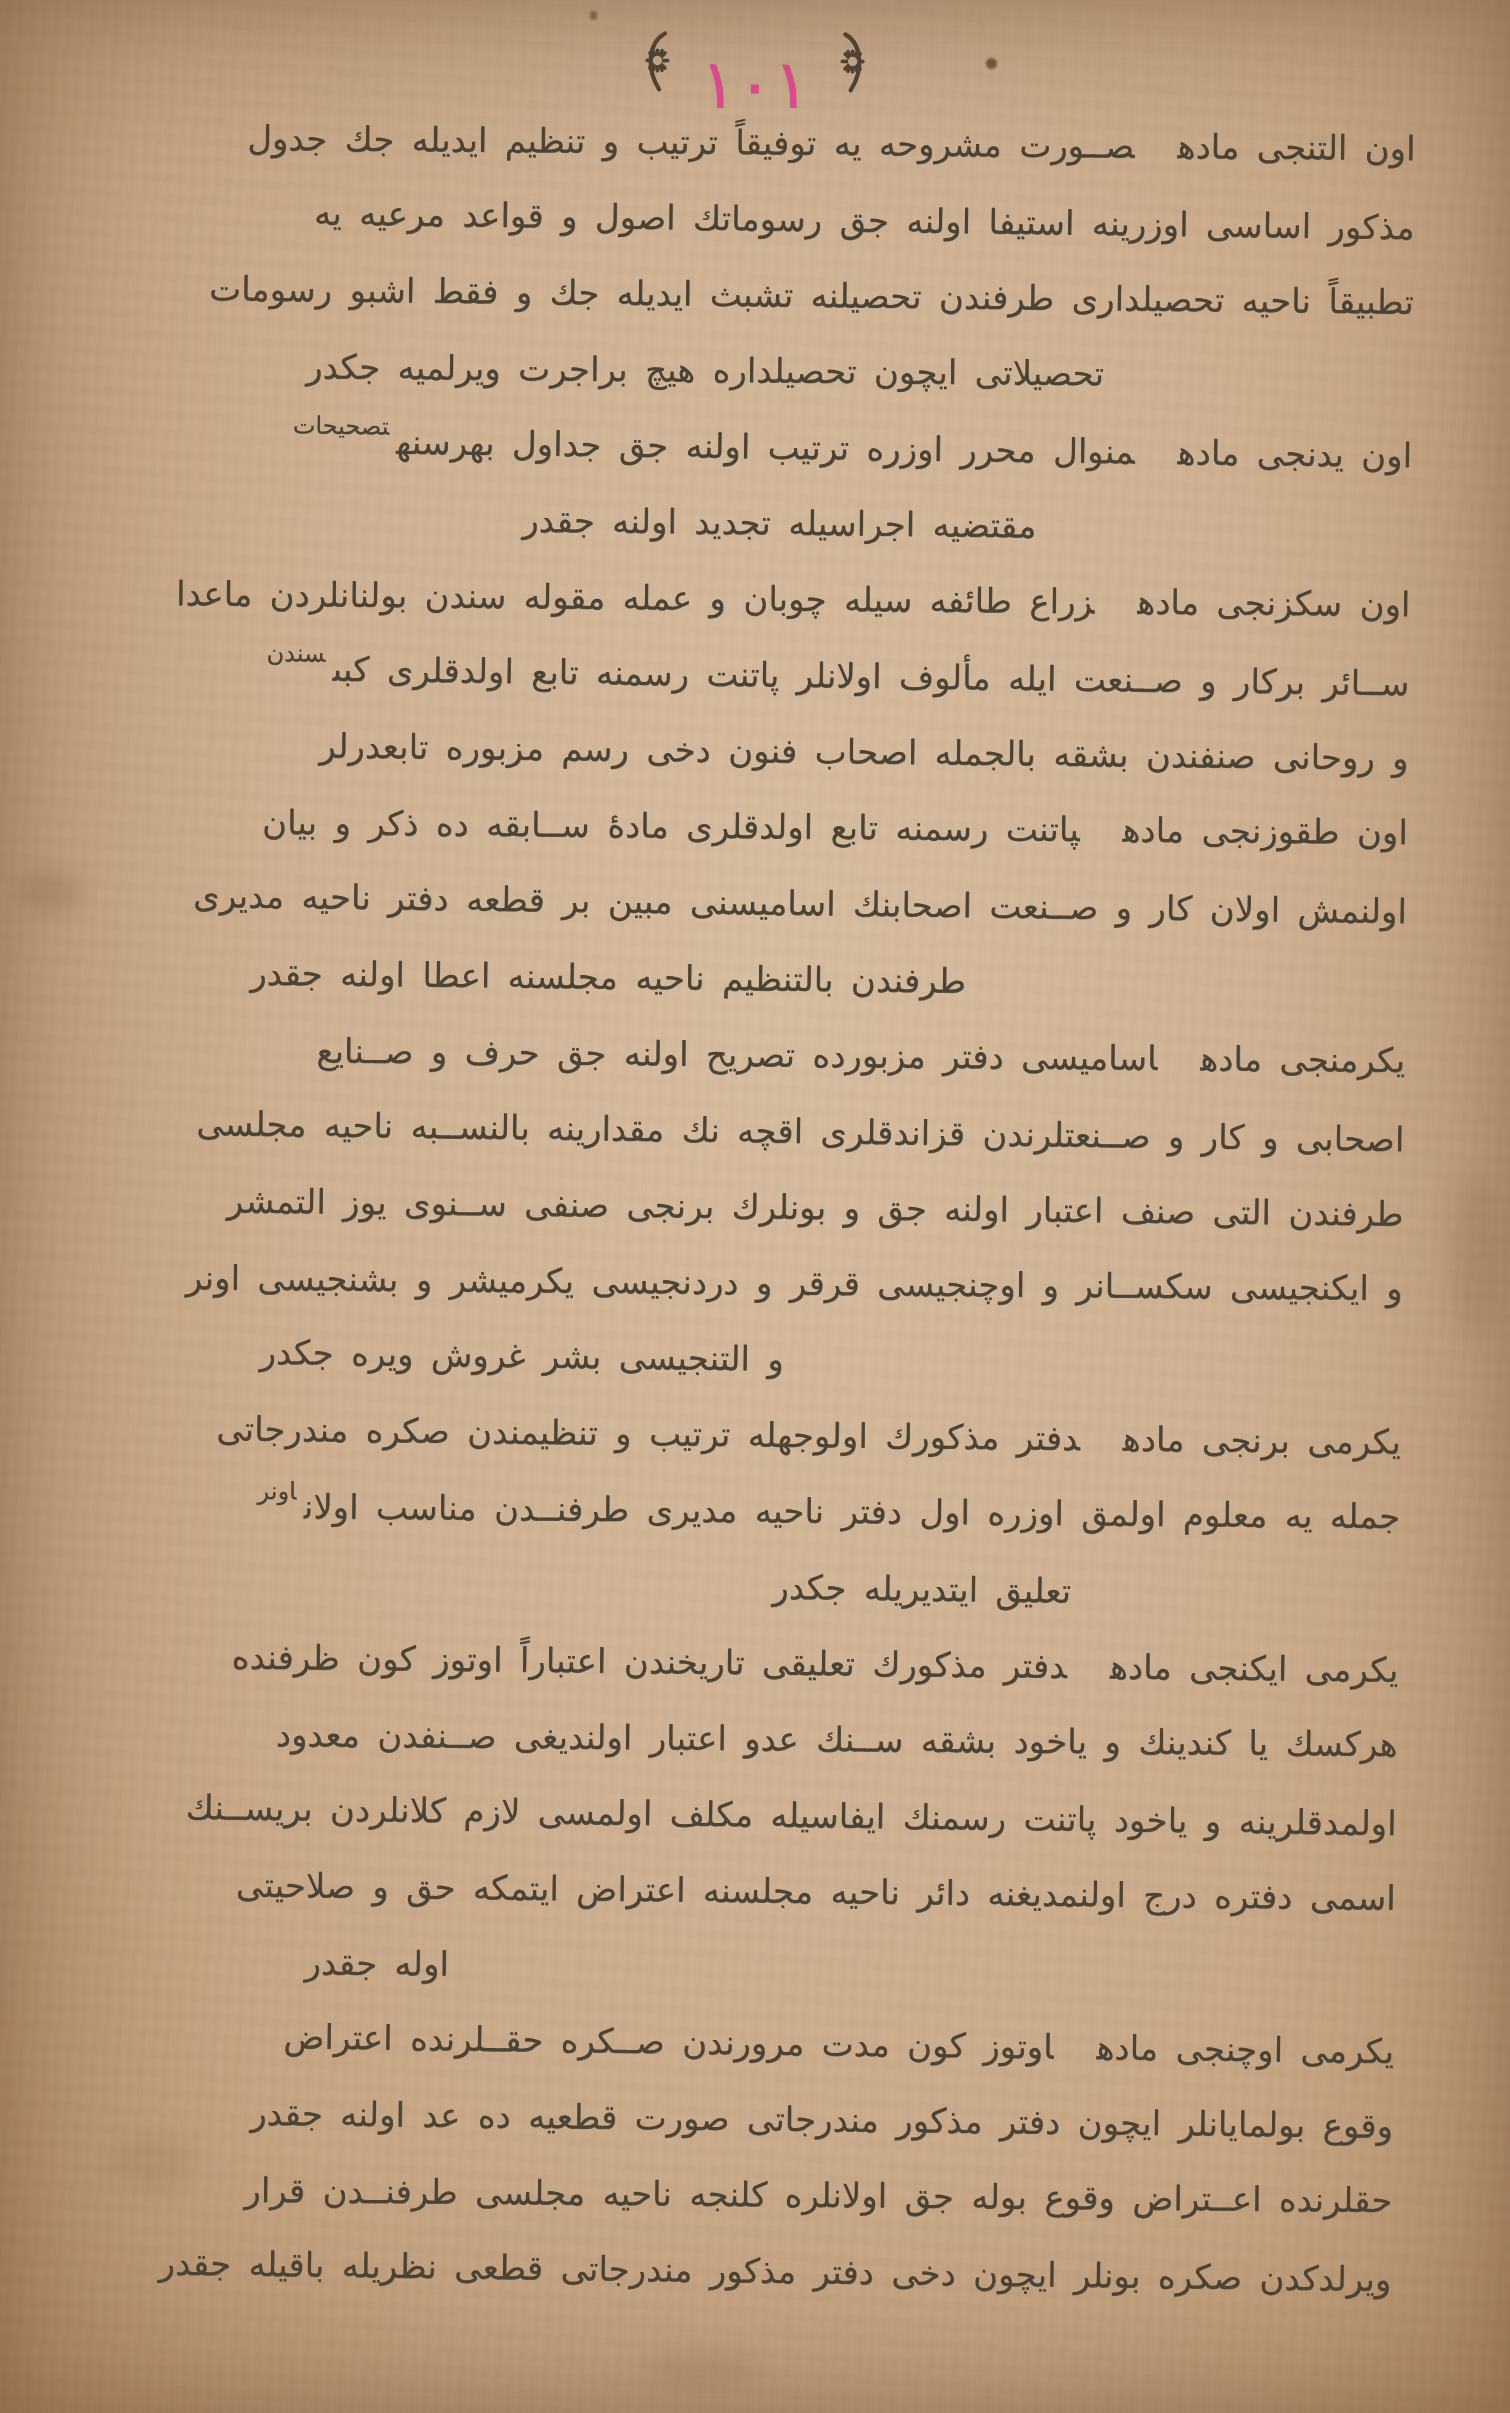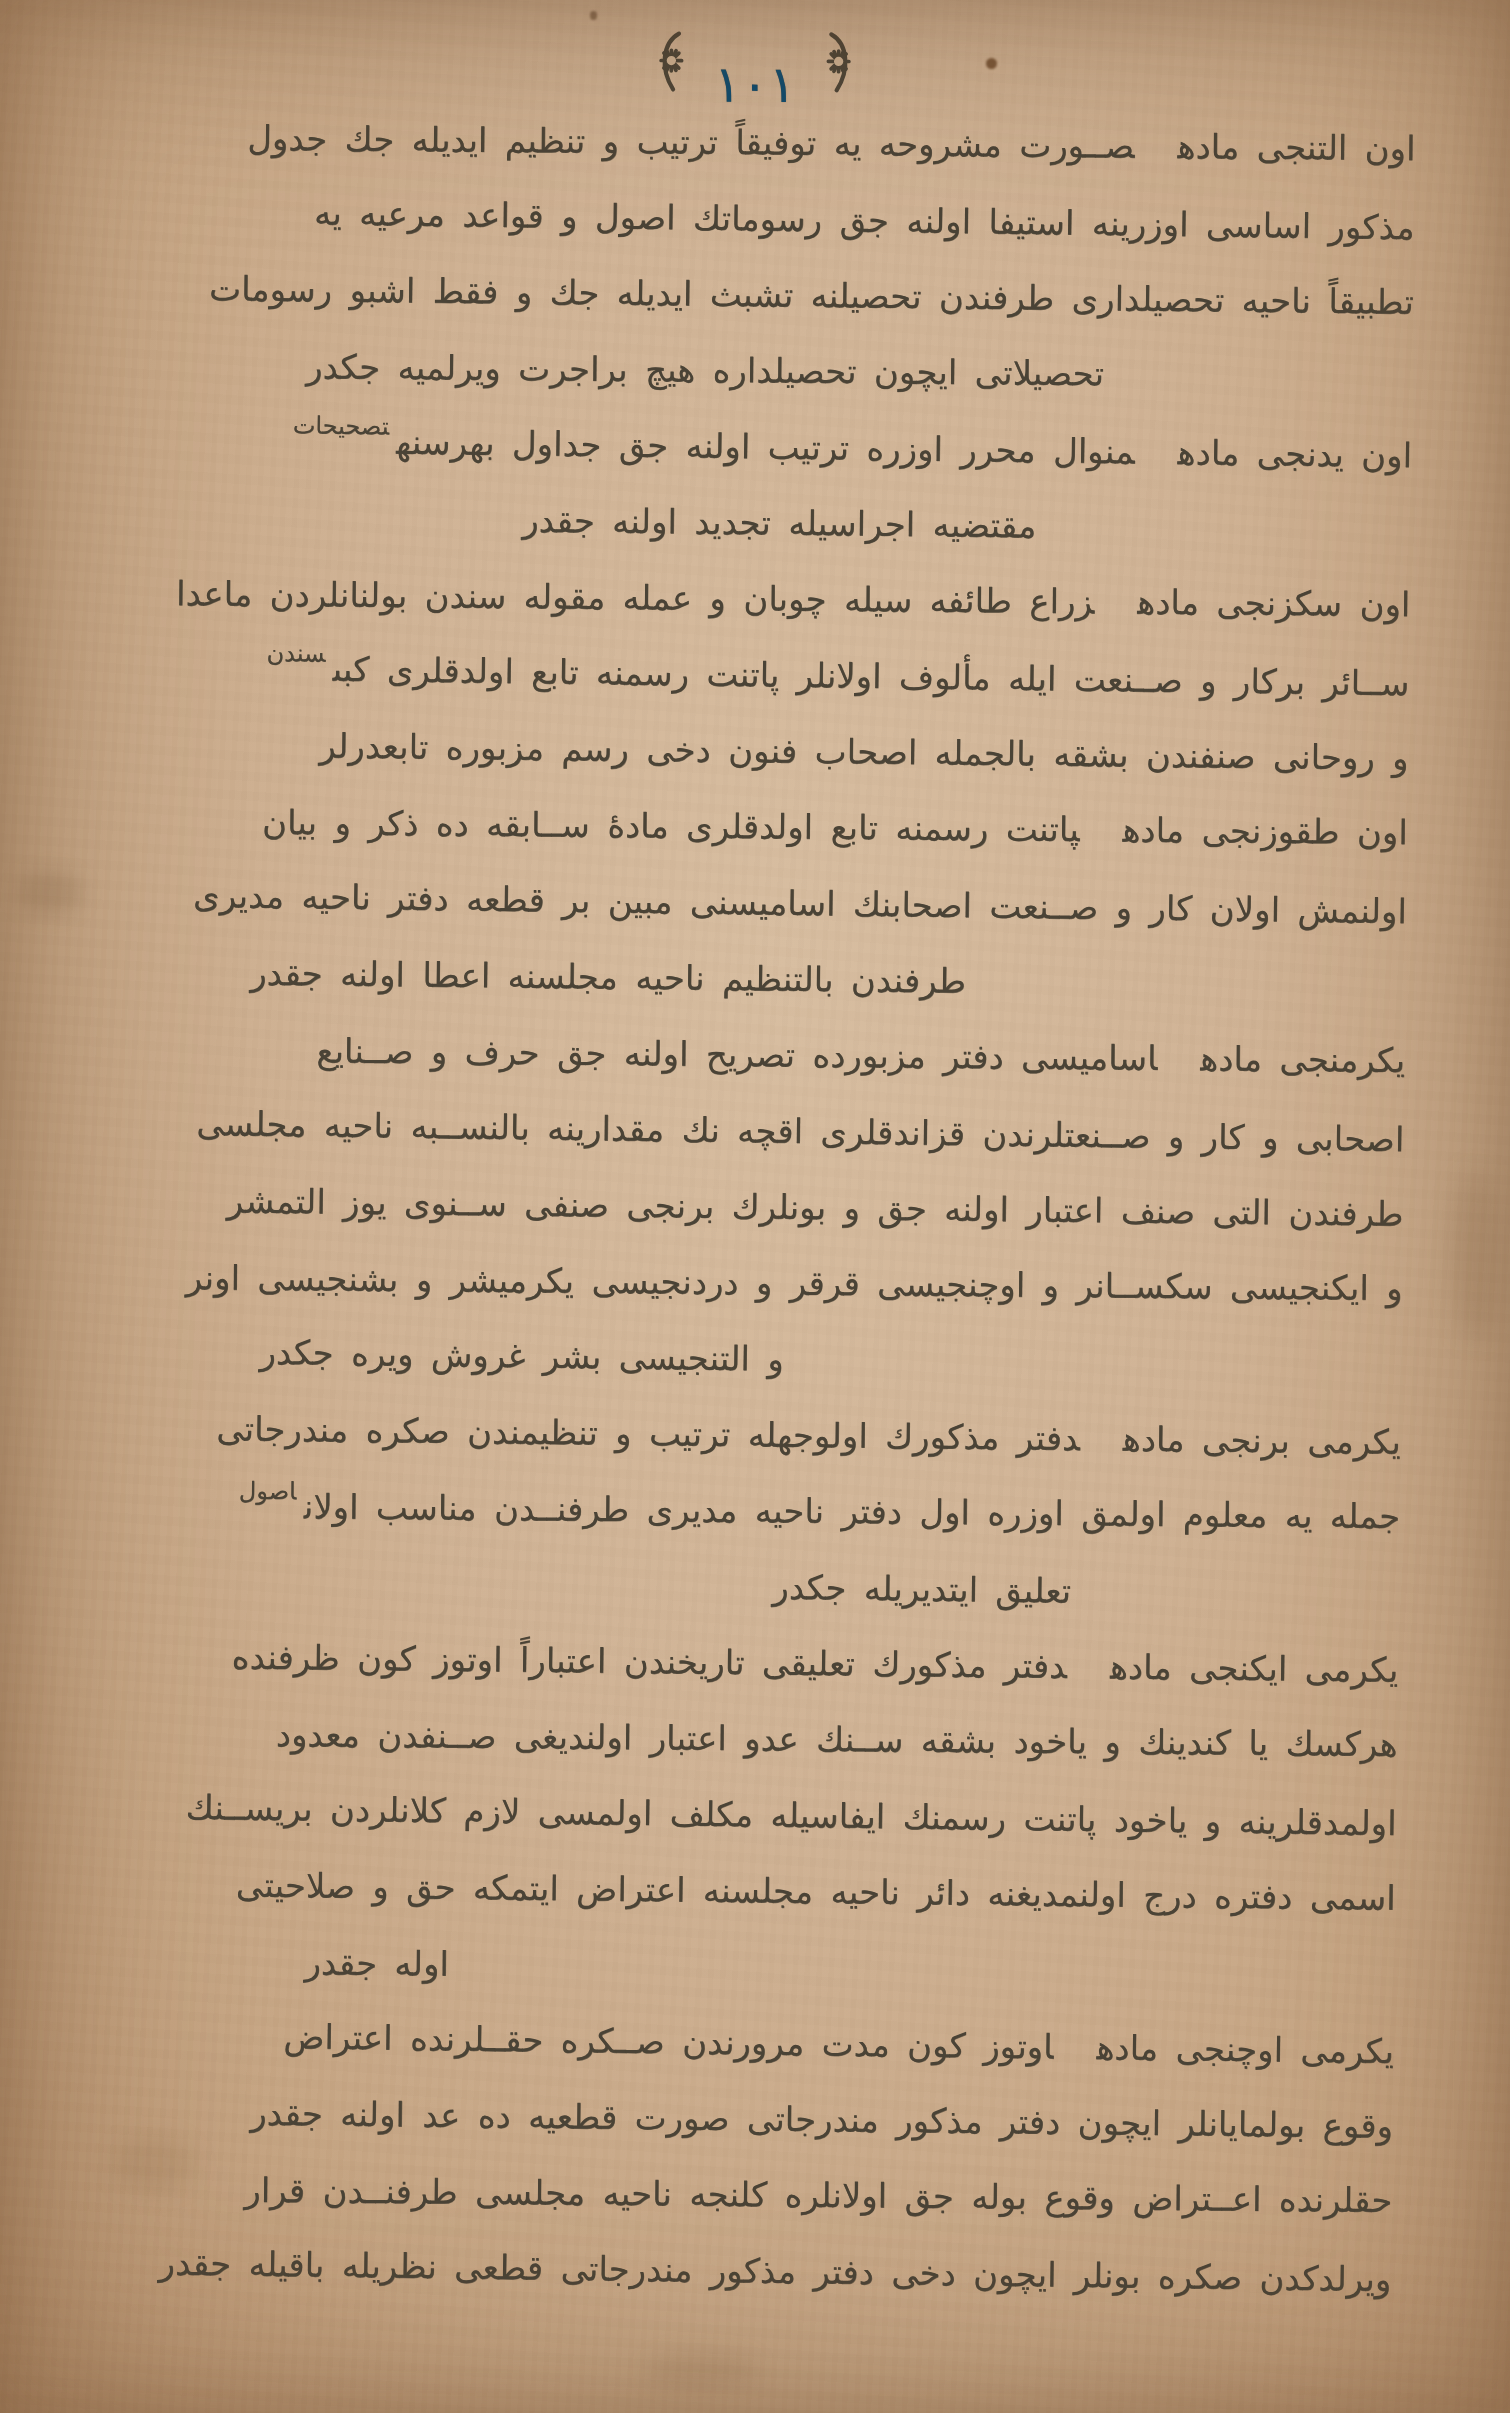--- a/index.html
+++ b/index.html
@@ -22,21 +22,21 @@
   .s3{left:17px;top:871px;width:66px;height:43px;background:rgba(125,92,60,.22);filter:blur(9.4px);}
   .s4{left:1450px;top:1171px;width:52px;height:169px;background:rgba(128,94,62,.18);filter:blur(13px);}
   .s5{left:646px;top:2352px;width:112px;height:37px;background:rgba(125,92,60,.15);filter:blur(11.2px);}
   .s6{left:112px;top:2136px;width:84px;height:56px;background:rgba(125,92,60,.14);filter:blur(11.2px);}
 
   .page-header{
     position:relative;margin:24px auto 0 auto;height:73px;width:394px;
     display:flex;align-items:center;justify-content:center;gap:24px;
     transform:rotate(.3deg);color:#4a4336;
   }
-  .page-num{font-size:51px;letter-spacing:11.2px;color:#0c4a6e;line-height:1;
+  .page-num{font-size:68px;letter-spacing:11.2px;color:#ec4899;line-height:1;
     text-shadow:0 0 0.9px rgba(70,55,35,.6);margin-top:48px;}
   .orn svg{display:block;}
 
   main.textblock{
     position:relative;margin:7.5px 94px 0 60px;
     transform:rotate(.65deg);transform-origin:55% 0;
     direction:rtl;text-align:right;
     color:#4a4336;font-size:34px;word-spacing:6.6px;
     text-shadow:0.3px 0.4px 0.6px rgba(74,66,52,.65);
   }
@@ -108,21 +108,21 @@
     <p class="line"><span>و روحانى صنفندن بشقه بالجمله اصحاب فنون دخى رسم مزبوره تابعدرلر</span></p>
     <p class="line"><span class="hdr">اون طقوزنجى ماده</span><span>پاتنت رسمنه تابع اولدقلرى مادهٔ ســابقه ده ذكر و بيان</span></p>
     <p class="line"><span>اولنمش اولان كار و صــنعت اصحابنك اساميسنى مبين بر قطعه دفتر ناحيه مديرى</span></p>
     <p class="line ind-c"><span>طرفندن بالتنظيم ناحيه مجلسنه اعطا اولنه جقدر</span></p>
     <p class="line"><span class="hdr">يكرمنجى ماده</span><span>اساميسى دفتر مزبورده تصريح اولنه جق حرف و صــنايع</span></p>
     <p class="line"><span>اصحابى و كار و صــنعتلرندن قزاندقلرى اقچه نك مقدارينه بالنســبه ناحيه مجلسى</span></p>
     <p class="line"><span>طرفندن التى صنف اعتبار اولنه جق و بونلرك برنجى صنفى ســنوى يوز التمشر</span></p>
     <p class="line"><span>و ايكنجيسى سكســانر و اوچنجيسى قرقر و دردنجيسى يكرميشر و بشنجيسى اونر</span></p>
     <p class="line ind-d"><span>و التنجيسى بشر غروش ويره جكدر</span></p>
     <p class="line"><span class="hdr">يكرمى برنجى ماده</span><span>دفتر مذكورك اولوجهله ترتيب و تنظيمندن صكره مندرجاتى</span></p>
-    <p class="line"><span>جمله يه معلوم اولمق اوزره اول دفتر ناحيه مديرى طرفنــدن مناسب اولان</span><span class="sup">اصول</span></p>
+    <p class="line"><span>جمله يه معلوم اولمق اوزره اول دفتر ناحيه مديرى طرفنــدن مناسب اولان</span><span class="sup">اونر</span></p>
     <p class="line ind-e"><span>تعليق ايتديريله جكدر</span></p>
     <p class="line"><span class="hdr">يكرمى ايكنجى ماده</span><span>دفتر مذكورك تعليقى تاريخندن اعتباراً اوتوز كون ظرفنده</span></p>
     <p class="line"><span>هركسك يا كندينك و ياخود بشقه ســنك عدو اعتبار اولنديغى صــنفدن معدود</span></p>
     <p class="line"><span>اولمدقلرينه و ياخود پاتنت رسمنك ايفاسيله مكلف اولمسى لازم كلانلردن بريســنك</span></p>
     <p class="line"><span>اسمى دفتره درج اولنمديغنه دائر ناحيه مجلسنه اعتراض ايتمكه حق و صلاحيتى</span></p>
     <p class="line ind-f"><span>اوله جقدر</span></p>
     <p class="line"><span class="hdr">يكرمى اوچنجى ماده</span><span>اوتوز كون مدت مرورندن صــكره حقــلرنده اعتراض</span></p>
     <p class="line"><span>وقوع بولمايانلر ايچون دفتر مذكور مندرجاتى صورت قطعيه ده عد اولنه جقدر</span></p>
     <p class="line"><span>حقلرنده اعــتراض وقوع بوله جق اولانلره كلنجه ناحيه مجلسى طرفنــدن قرار</span></p>
     <p class="line"><span>ويرلدكدن صكره بونلر ايچون دخى دفتر مذكور مندرجاتى قطعى نظريله باقيله جقدر</span></p>

